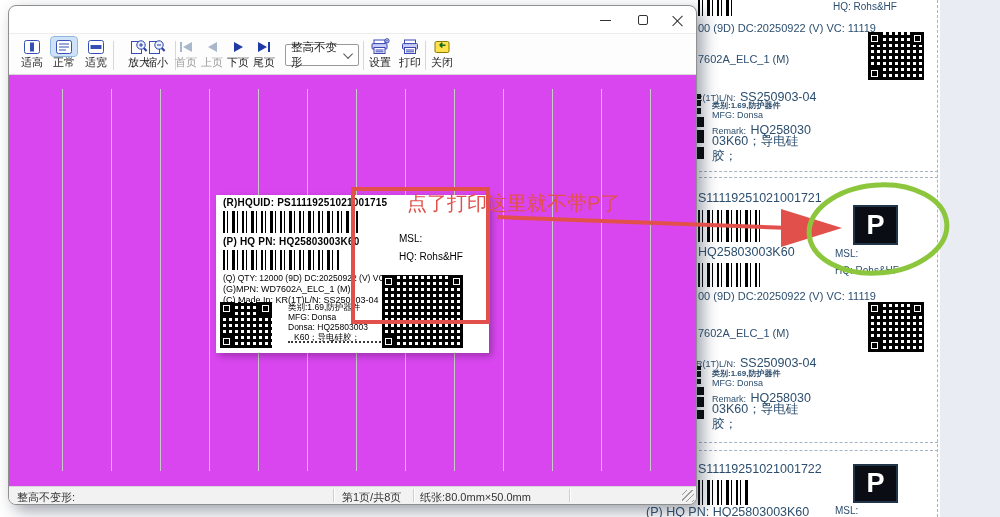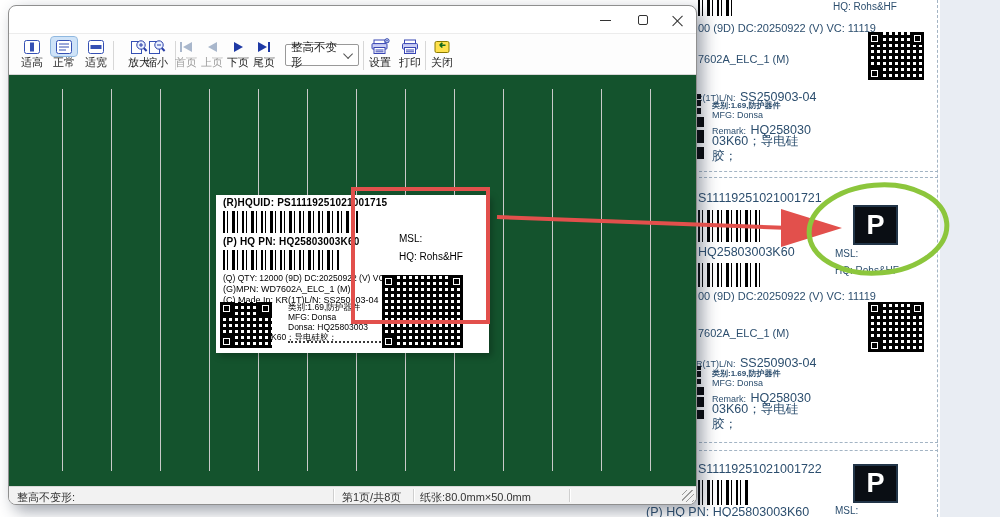--- a/index.html
+++ b/index.html
@@ -50,21 +50,21 @@
   .tb-sep { position:absolute; top:7px; width:1px; height:29px; background:#d7d7d7; }
   .tri-r { width:0; height:0; border-left:9px solid #1f3aa5; border-top:5px solid transparent; border-bottom:5px solid transparent; }
   .tri-l { width:0; height:0; border-right:9px solid #a9b7cc; border-top:5px solid transparent; border-bottom:5px solid transparent; }
   .nbar-b { width:2px; height:10px; background:#1f3aa5; margin-left:1px; }
   .nbar-g { width:2px; height:10px; background:#a9b7cc; margin-right:1px; }
   .dropdown { position:absolute; left:276px; top:10px; width:74px; height:22px; border:1px solid #999;
               border-radius:2px; background:#fff; display:flex; align-items:center; justify-content:space-between;
               padding:0 5px; font-size:11.5px; color:#222; }
   .chev { width:7px; height:7px; border-left:1.5px solid #555; border-bottom:1.5px solid #555; transform:rotate(-45deg) translateY(-2px); }
 
-  .preview-area { position:absolute; left:0; top:69px; right:0; bottom:18px; background:#14532d; }
+  .preview-area { position:absolute; left:0; top:69px; right:0; bottom:18px; background:#d946ef; }
   .gridlines { position:absolute; left:53px; top:14px; width:596px; height:382px;
                background:repeating-linear-gradient(90deg,#c9c9c9 0 1px,transparent 1px 49px); }
   .page { position:absolute; left:207px; top:120px; width:273px; height:158px; background:#fff;
           box-shadow:3px 3px 7px rgba(0,0,0,.28); }
   .ptxt { position:absolute; color:#000; white-space:nowrap; }
   .pline { font-size:10px; font-weight:600; letter-spacing:.2px; }
   .pline2 { font-size:8.5px; }
   .pline3 { font-size:9px; }
   .pdet { font-size:8.5px; line-height:10.5px; }
   .dotline { position:absolute; border-bottom:2px dotted #3a3a3a; }
@@ -285,21 +285,21 @@
         <div class="ptxt pline3" style="left:7px;top:89px">(G)MPN: WD7602A_ELC_1 (M)</div>
         <div class="ptxt pline3" style="left:7px;top:100px">(C) Made In: KR(1T)L/N: SS250903-04</div>
         <div class="qr" style="left:4px;top:107px;width:52px;height:46px">
             <i class="f tl"></i>
             <i class="f tr"></i>
             <i class="f bl"></i>
           </div>
         <div class="ptxt pdet" style="left:72px;top:107px">类别:1.69,防护器件</div>
         <div class="ptxt pdet" style="left:72px;top:117px">MFG: Donsa</div>
         <div class="ptxt pdet" style="left:72px;top:127px">Donsa: HQ25803003</div>
-        <div class="ptxt pdet" style="left:55px;top:137px">K60；导电硅胶；</div>
+        <div class="ptxt pdet" style="left:78px;top:137px">K60；导电硅胶；</div>
         <div class="dotline" style="left:72px;top:146px;width:160px"></div>
         <div class="ptxt" style="left:183px;top:38px;font-size:10px">MSL:</div>
         <div class="ptxt" style="left:183px;top:56px;font-size:10px">HQ: Rohs&amp;HF</div>
         <div class="qr" style="left:166px;top:80px;width:81px;height:73px">
             <i class="f tl"></i>
             <i class="f tr"></i>
             <i class="f bl"></i>
           </div>
       </div>
     </div>
@@ -309,19 +309,20 @@
       <span class="sb-div" style="left:324px"></span>
       <span class="sb-txt" style="left:333px">第1页/共8页</span>
       <span class="sb-div" style="left:404px"></span>
       <span class="sb-txt" style="left:411px">纸张:80.0mm×50.0mm</span>
       <span class="sb-div" style="left:560px"></span>
       <span class="grip"></span>
     </div>
   </div>
 
   <div class="red-rect"></div>
+  <div class="note">点了打印这里就不带P了</div>
   <svg class="anno-svg" width="1000" height="517" viewBox="0 0 1000 517">
     <line x1="497" y1="217" x2="790" y2="228" stroke="#e2504c" stroke-width="4"></line>
     <polygon points="781,209 842,228 781,247" fill="#e2504c"></polygon>
     <ellipse cx="878" cy="229" rx="69" ry="44" fill="none" stroke="#8cc63c" stroke-width="5" transform="rotate(-5 878 229)"></ellipse>
   </svg>
 
 </div>
 
 </body></html>

